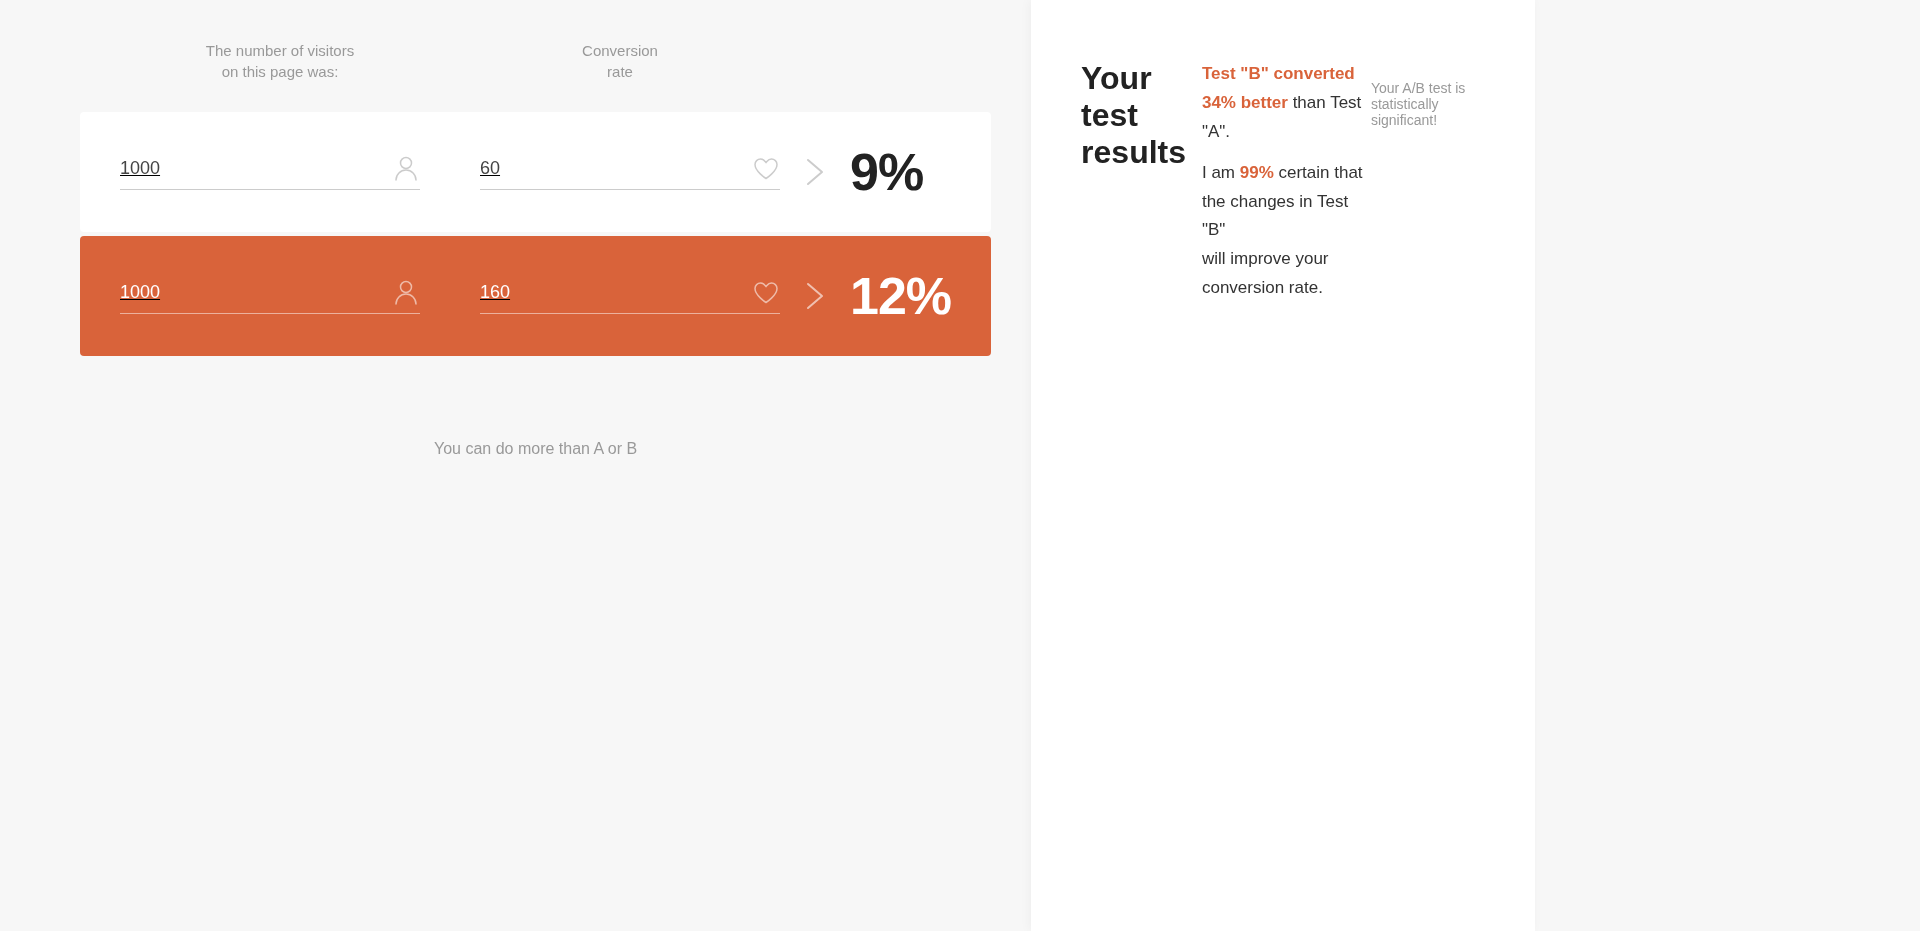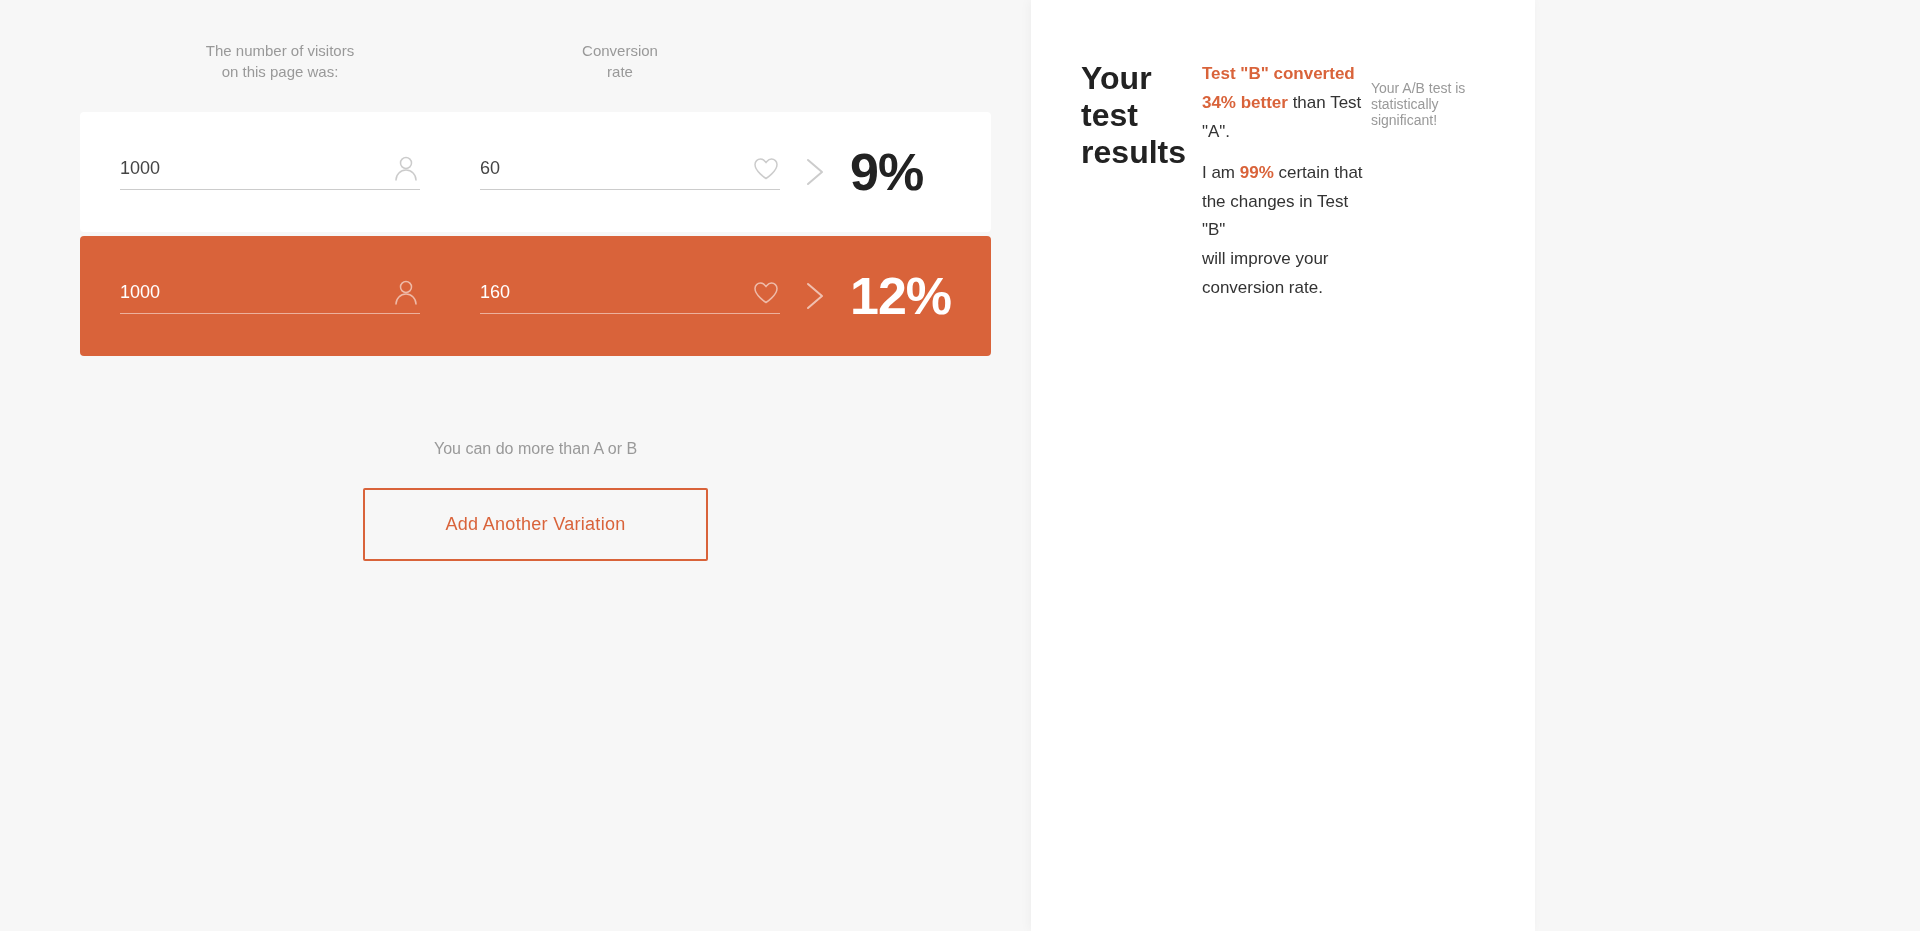--- a/index.html
+++ b/index.html
@@ -81,20 +81,21 @@
       align-items: flex-start;
       width: 300px;
     }
 
     .input-row {
       display: flex;
       align-items: center;
       width: 100%;
       border-bottom: 1.5px solid #ccc;
       padding-bottom: 6px;
+      text-decoration: underline;
     }
 
     .row-card.highlighted .input-row {
       border-bottom: 1.5px solid rgba(255,255,255,0.5);
     }
 
     .input-value {
       font-size: 18px;
       color: #444;
       flex: 1;
@@ -306,21 +307,20 @@
           <svg width="18" height="28" viewBox="0 0 18 28" fill="none" xmlns="http://www.w3.org/2000/svg">
             <path d="M2 2l14 12L2 26" stroke="rgba(255,255,255,0.6)" stroke-width="2" stroke-linecap="round" stroke-linejoin="round"></path>
           </svg>
         </div>
         <span class="conversion-rate">12%</span>
       </div>
     </div>
 
     <div class="cta-section">
       <p class="cta-subtitle">You can do more than A or B</p>
-      <button class="add-variation-btn">Add Another Variation</button>
     </div>
 
   </div>
 
   <div class="results-panel">
     <h2 class="results-title">Your test results</h2>
 
     <div class="results-body">
       <p>
         <span class="highlight-orange">Test "B" converted 34% better</span><span> than Test "A".</span>

